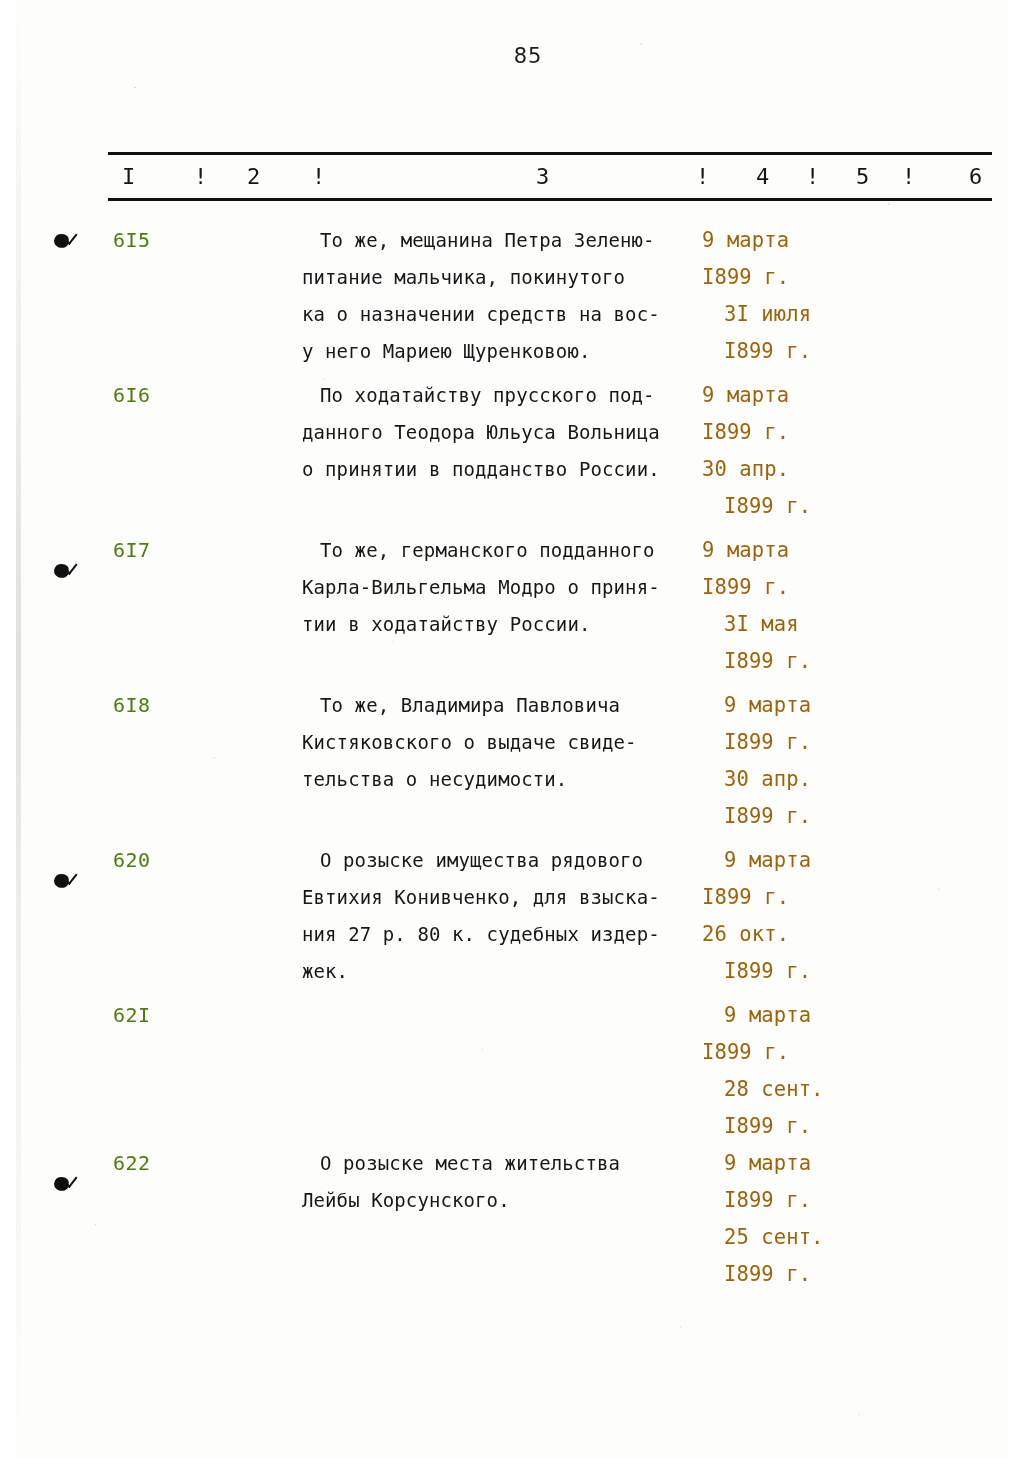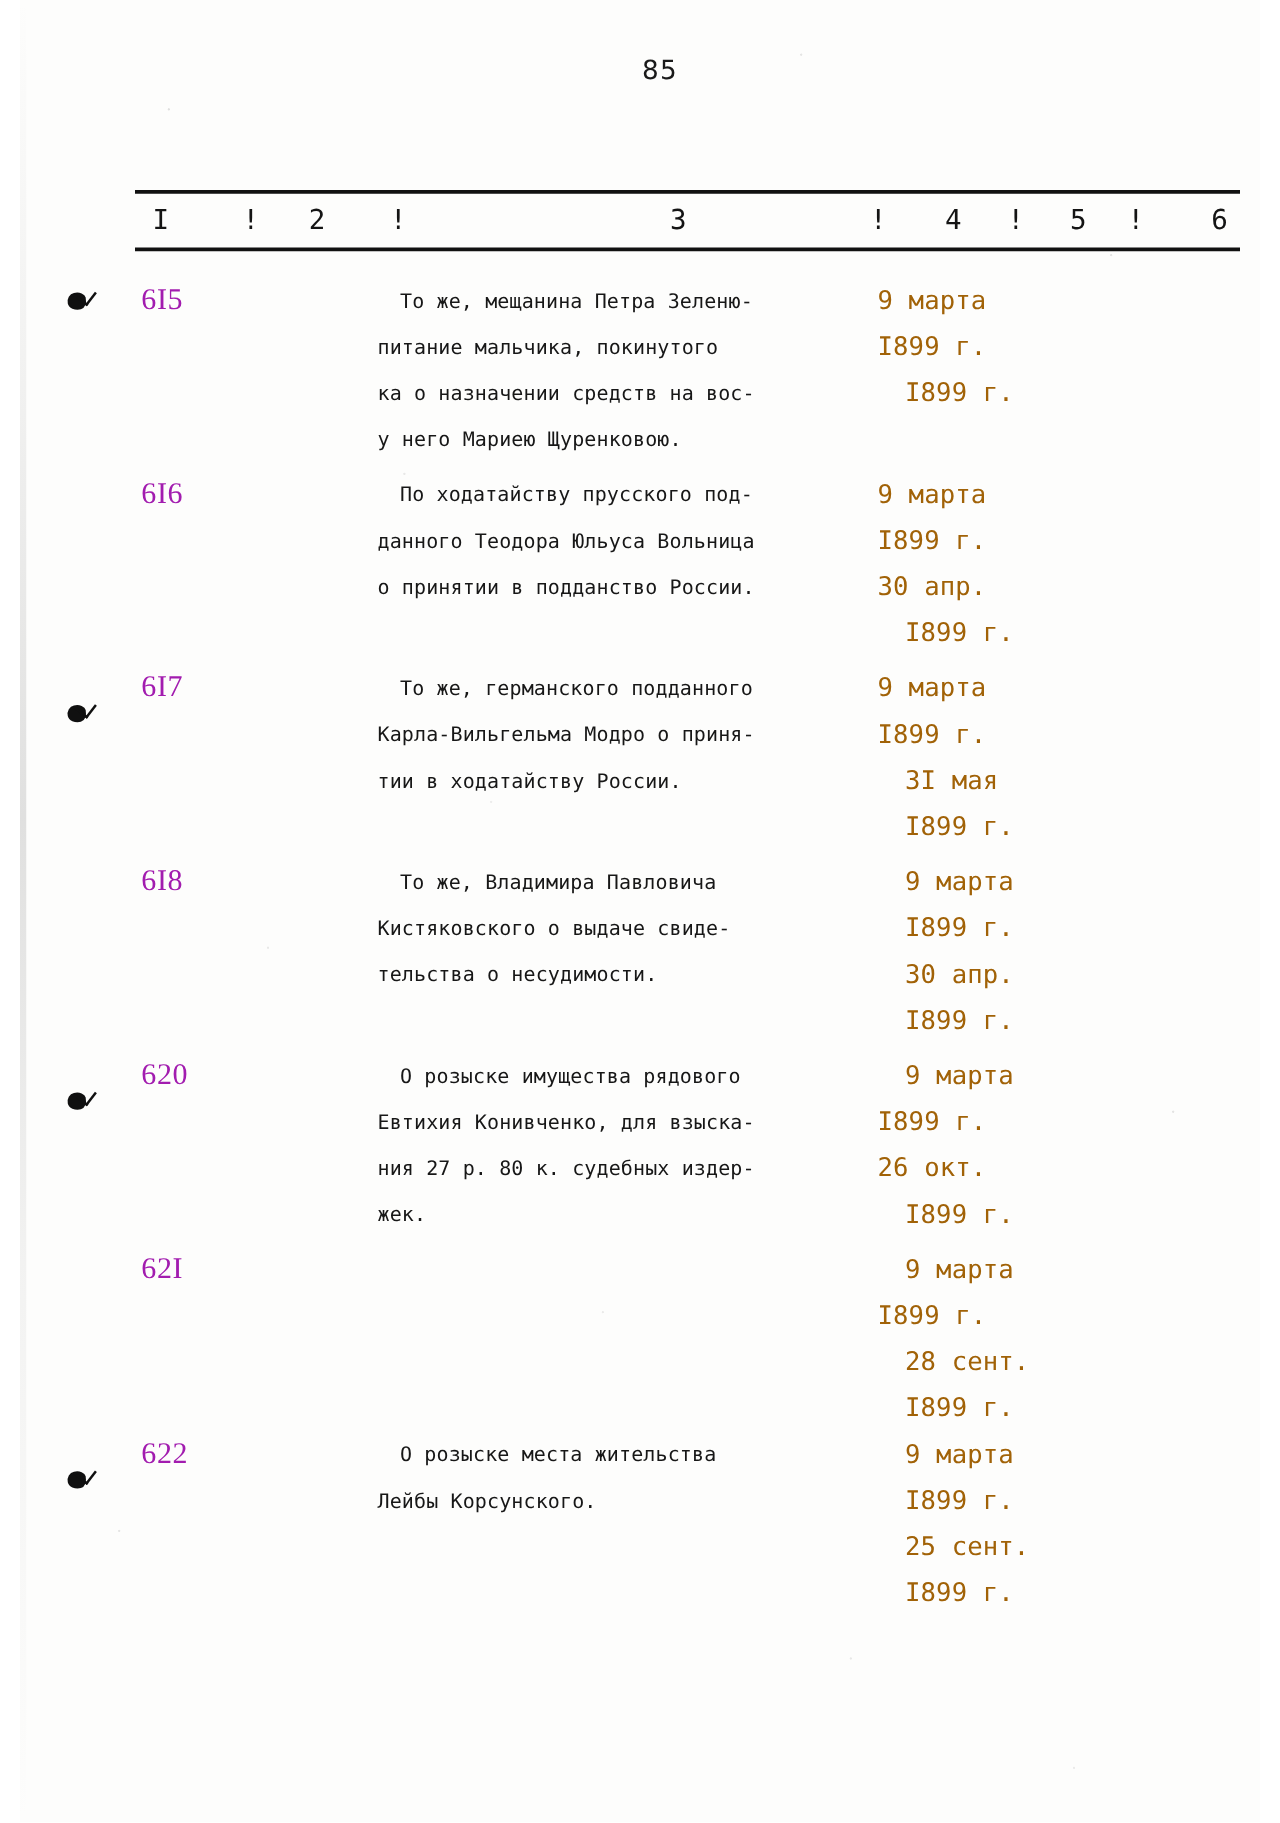--- a/index.html
+++ b/index.html
@@ -82,36 +82,35 @@
   .entry {
     position: absolute;
     left: 0;
     width: 1024px;
   }
 
   .entry-number {
     position: absolute;
     left: 97px;
     top: 0;
-    font-size: 24px;
+    font-size: 20px;
     line-height: 37px;
     letter-spacing: 0.5px;
     white-space: nowrap;
-    color: #a21caf;
-    font-family: Liberation Serif, serif;
+    color: #4d7c0f;
   }
 
   .entry-body {
     position: absolute;
     left: 286px;
     top: 0;
     width: 404px;
   }
   .entry-body .line {
-    font-size: 16px;
+    font-size: 19px;
     line-height: 37px;
     letter-spacing: 0.1px;
     white-space: pre;
     color: #171717;
   }
   .entry-body .line.indent { padding-left: 18px; }
 
   .entry-dates {
     position: absolute;
     left: 686px;
@@ -200,20 +199,21 @@
         <div class="entry-number">6I5</div>
         <div class="entry-body">
           <div class="line indent">То же, мещанина Петра Зеленю-</div>
           <div class="line">питание мальчика, покинутого</div>
           <div class="line">ка о назначении средств на вос-</div>
           <div class="line">у него Мариею Щуренковою.</div>
         </div>
         <div class="entry-dates">
           <div class="line">9 марта</div>
           <div class="line">I899 г.</div>
+          <div class="line pad">3I июля</div>
           <div class="line pad">I899 г.</div>
         </div>
       </div>
       <div class="margin-mark" style="top: 228px; left: 34px;">
         <span class="blot"></span>
         <span class="tick"></span>
       </div>
       <div class="entry" style="top: 377px;">
         <div class="entry-number">6I6</div>
         <div class="entry-body">

